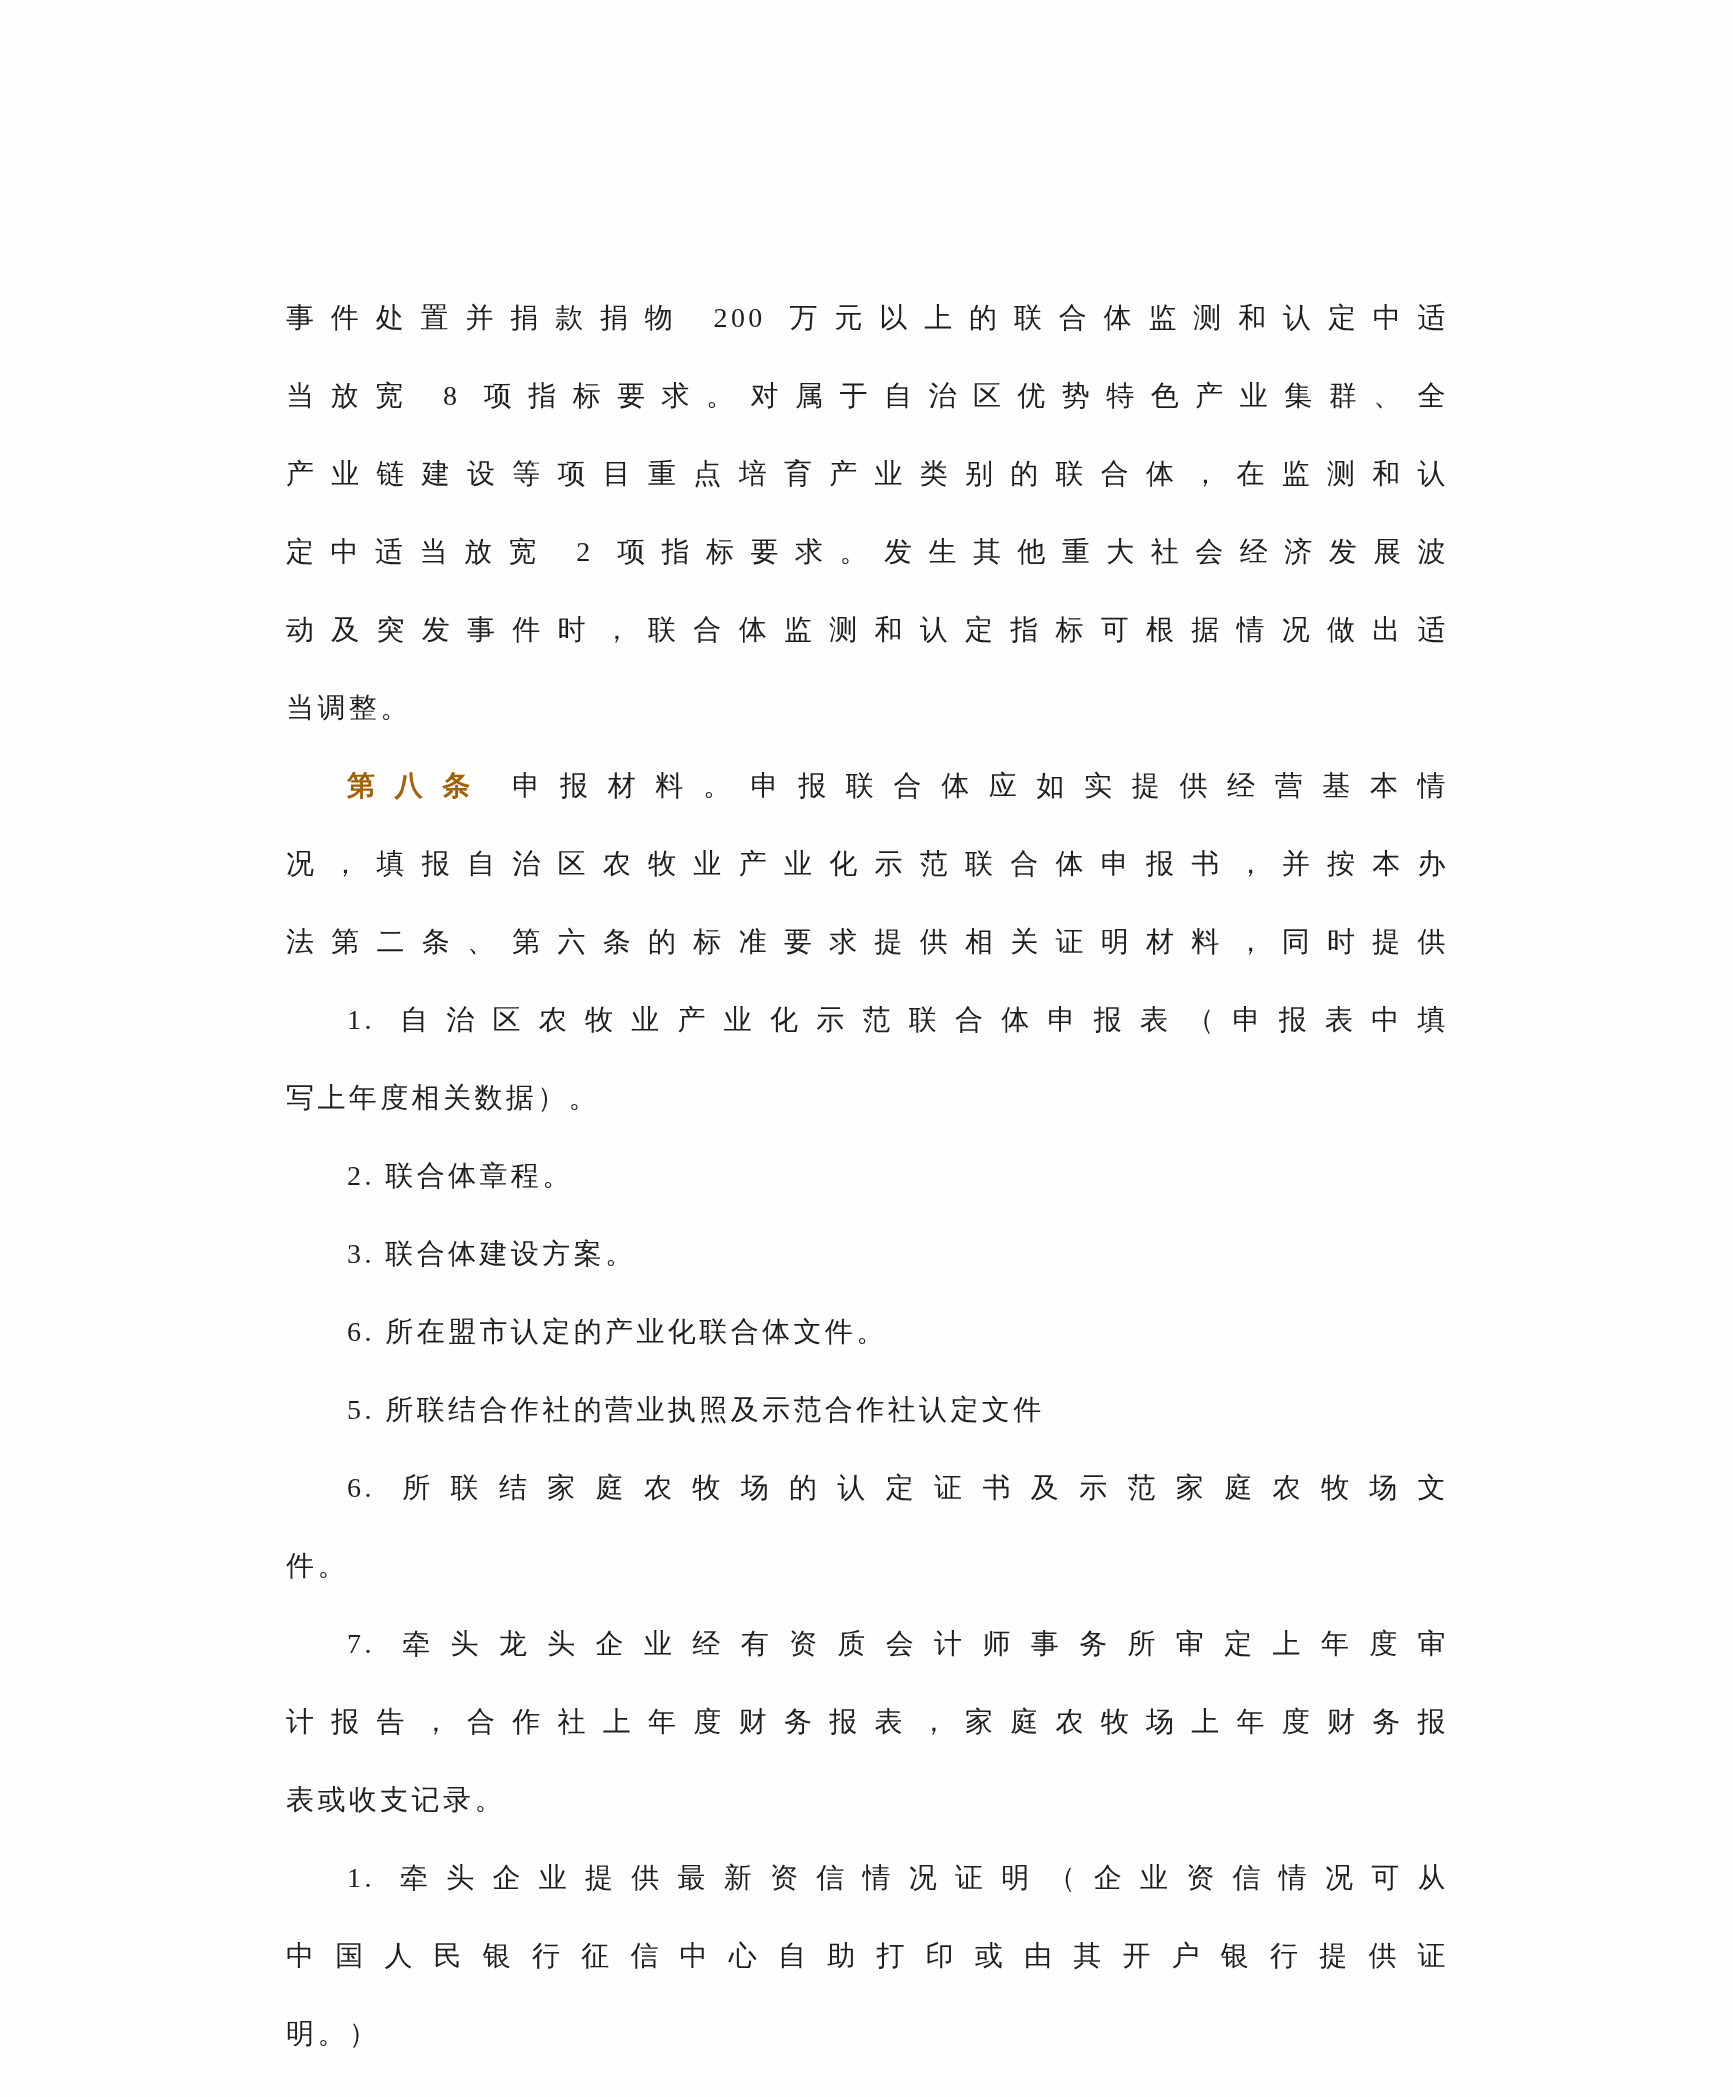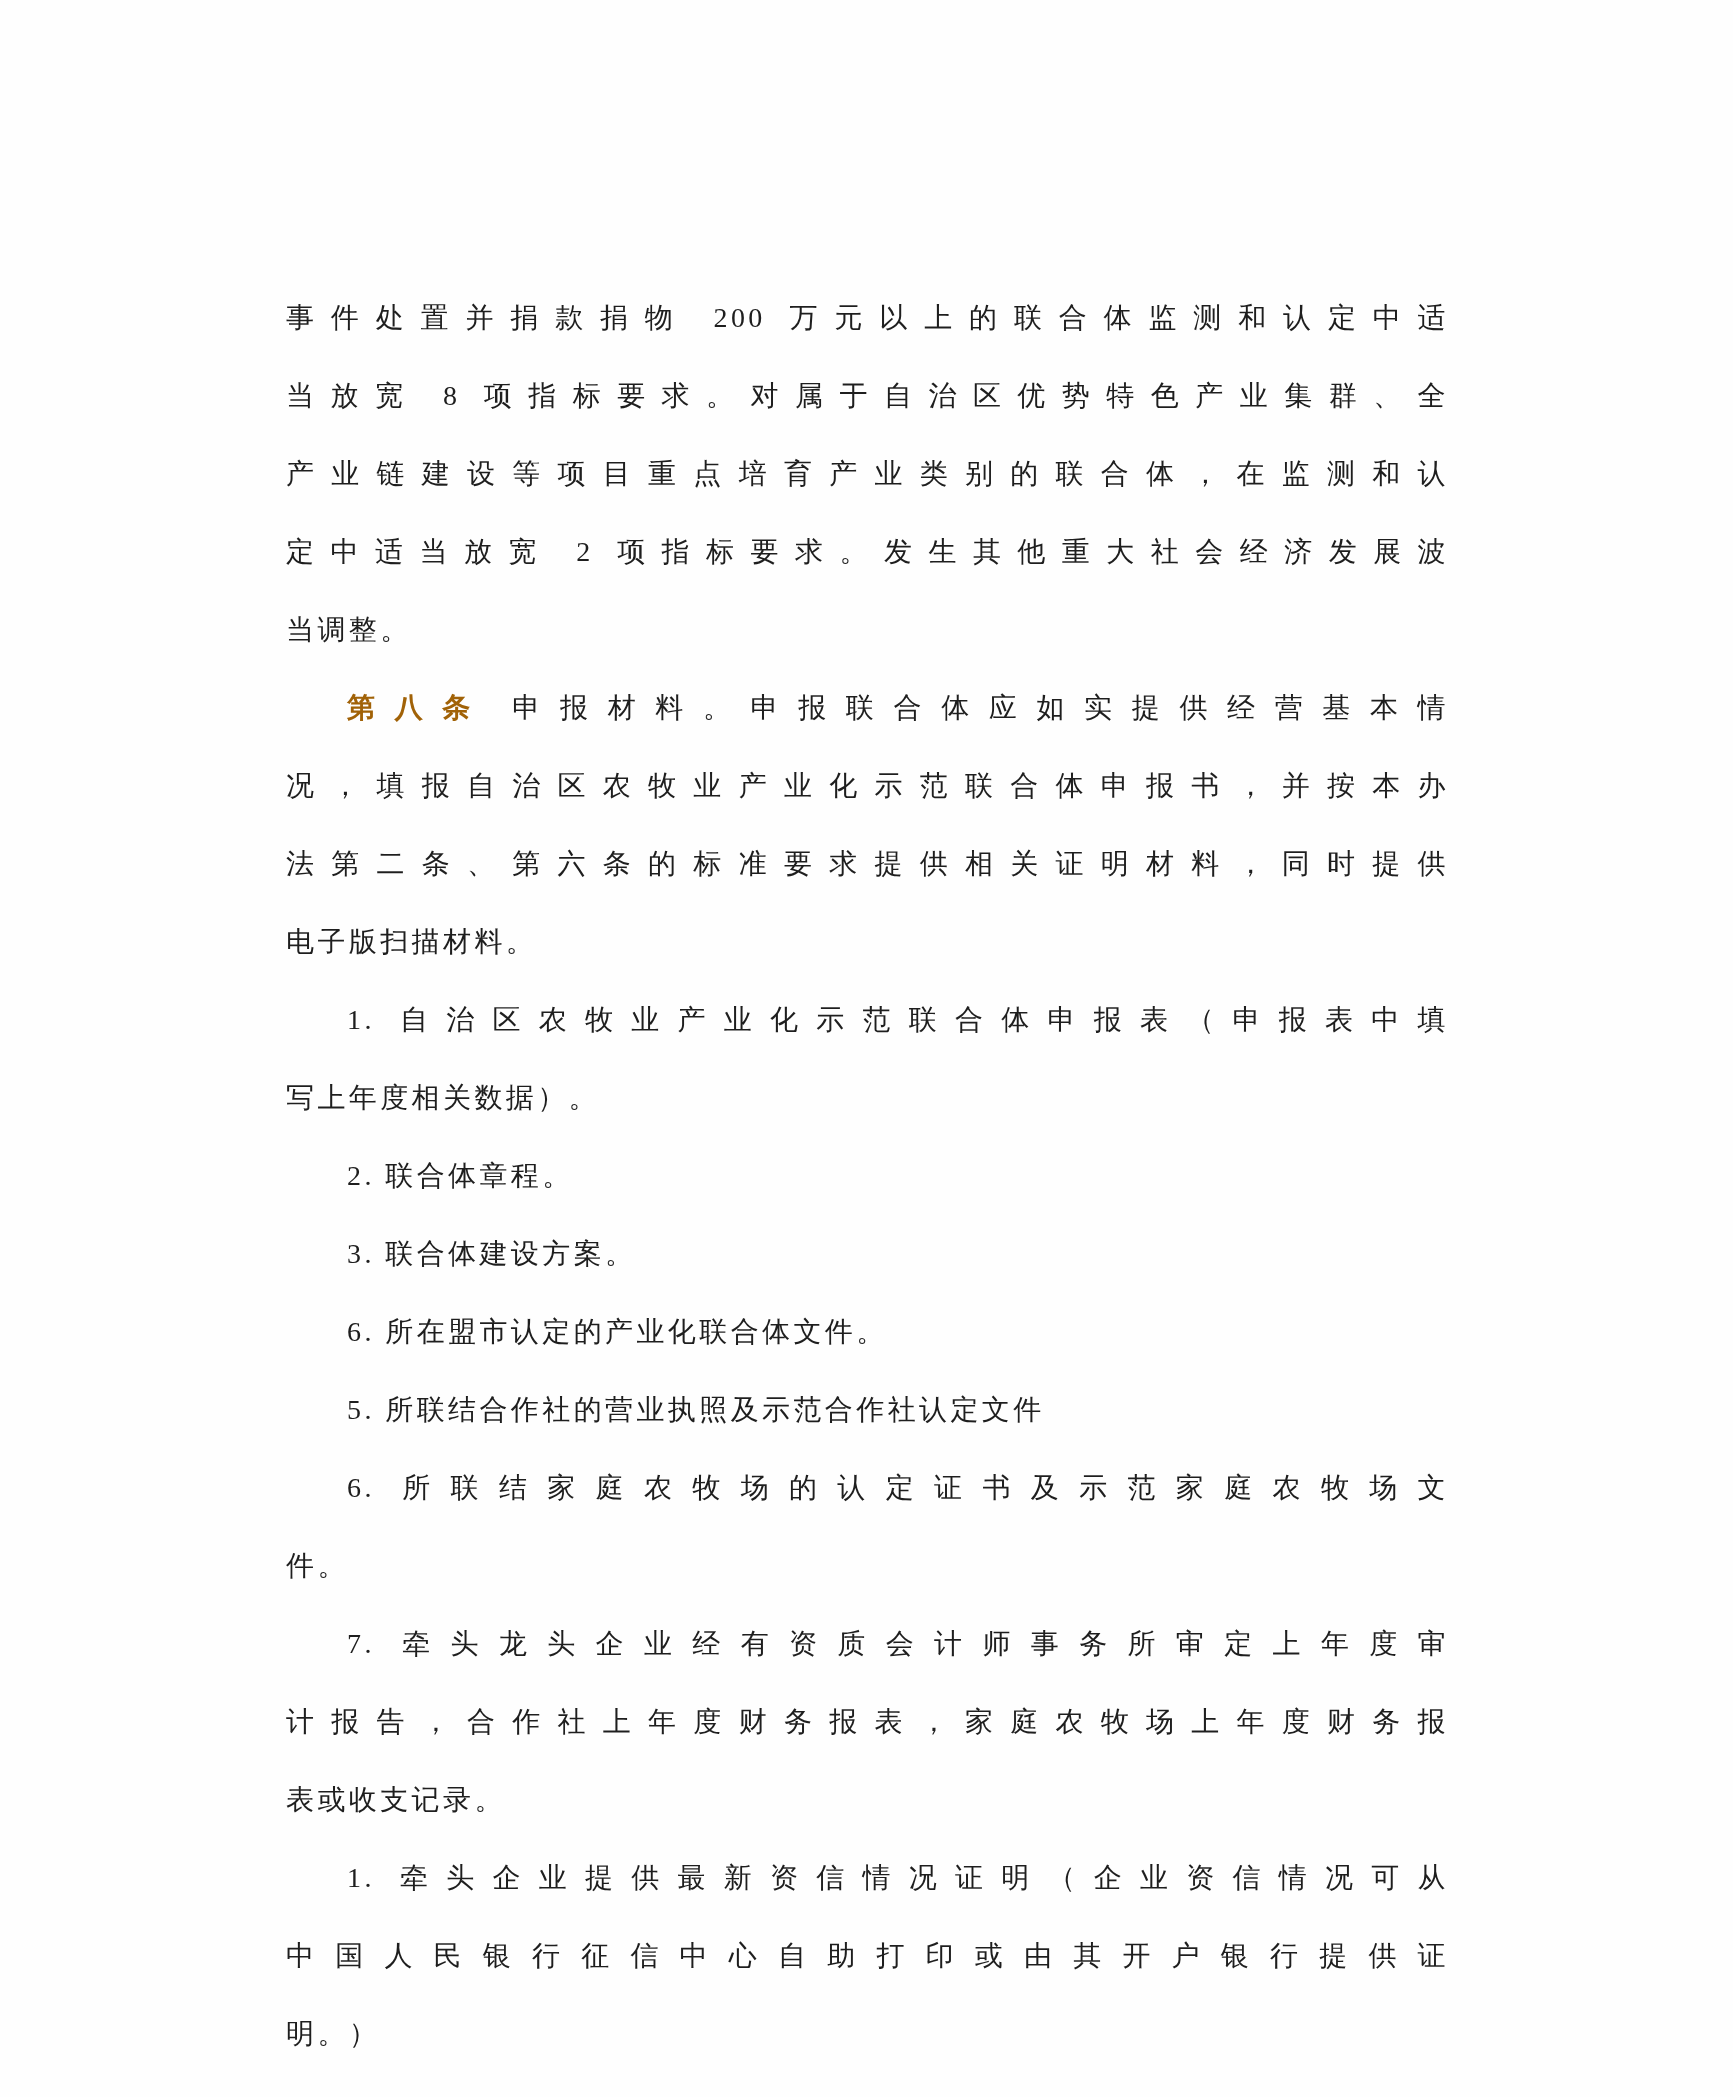--- a/index.html
+++ b/index.html
@@ -37,27 +37,27 @@
 </style>
 </head>
 <body>
 
 <div class="page">
   <div class="text-block">
     <div class="line">事件处置并捐款捐物 200 万元以上的联合体监测和认定中适</div>
     <div class="line">当放宽 8 项指标要求。对属于自治区优势特色产业集群、全</div>
     <div class="line">产业链建设等项目重点培育产业类别的联合体，在监测和认</div>
     <div class="line">定中适当放宽 2 项指标要求。发生其他重大社会经济发展波</div>
+    <div class="line">动及突发事件时，联合体监测和认定指标可根据情况做出适</div>
     <div class="line e">当调整。</div>
     <div class="line i">
       <span class="heading-bold">第八条</span><span class="after-heading">申报材料。申报联合体应如实提供经营基本情</span>
     </div>
     <div class="line">况，填报自治区农牧业产业化示范联合体申报书，并按本办</div>
     <div class="line">法第二条、第六条的标准要求提供相关证明材料，同时提供</div>
-    <div class="line e">电子版扫描材料。</div>
     <div class="line i">1. 自治区农牧业产业化示范联合体申报表（申报表中填</div>
     <div class="line e">写上年度相关数据）。</div>
     <div class="line i e">2. 联合体章程。</div>
     <div class="line i e">3. 联合体建设方案。</div>
     <div class="line i e">6. 所在盟市认定的产业化联合体文件。</div>
     <div class="line i e">5. 所联结合作社的营业执照及示范合作社认定文件</div>
     <div class="line i">6. 所联结家庭农牧场的认定证书及示范家庭农牧场文</div>
     <div class="line e">件。</div>
     <div class="line i">7. 牵头龙头企业经有资质会计师事务所审定上年度审</div>
     <div class="line">计报告，合作社上年度财务报表，家庭农牧场上年度财务报</div>

